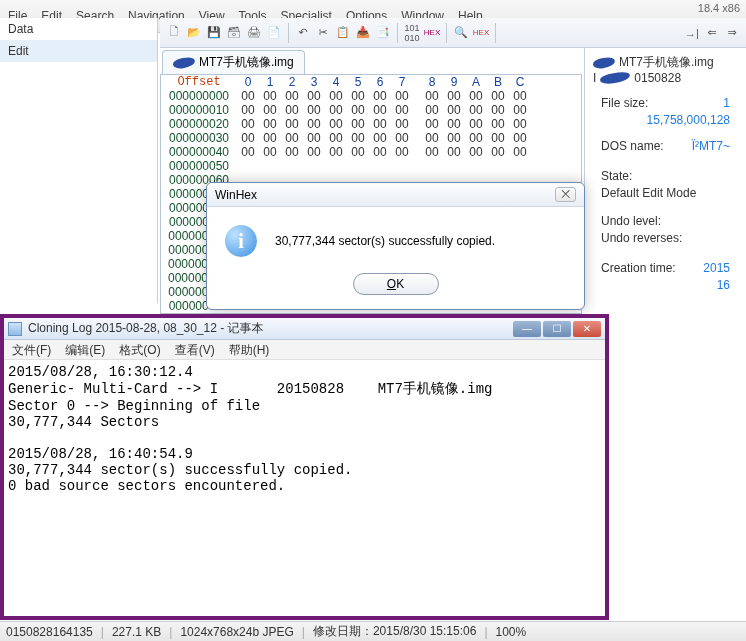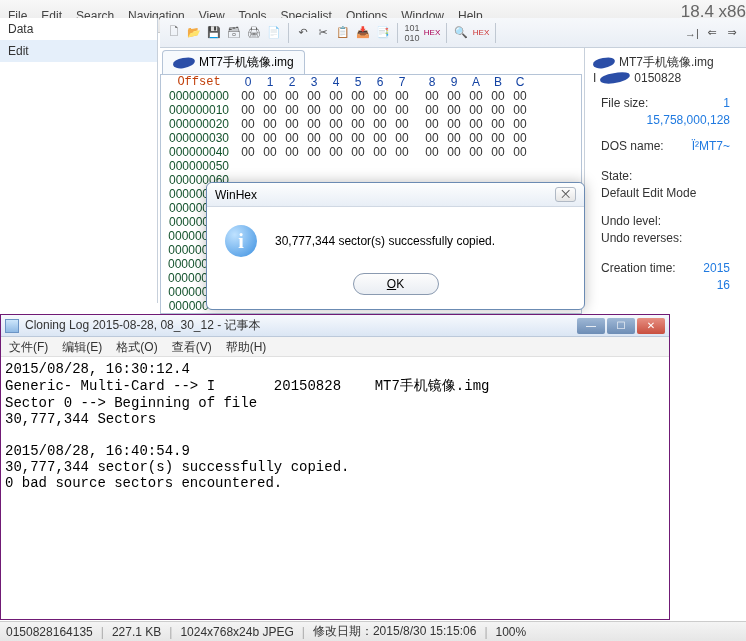--- a/index.html
+++ b/index.html
@@ -34,35 +34,35 @@
 
 .dialog { position: absolute; top: 182px; left: 206px; width: 379px; background: #fff; border: 1px solid #6b8bb3; border-radius: 6px; box-shadow: 0 0 14px rgba(0,0,0,.25); }
 .dlg-title { display: flex; justify-content: space-between; align-items: center; height: 24px; padding: 0 8px; background: linear-gradient(#fdfefe,#e8eef6); border-bottom: 1px solid #d0d8e3; border-radius: 6px 6px 0 0; }
 .dlg-close { font-size: 11px; color: #555; border: 1px solid #b0b9c5; border-radius: 3px; padding: 0 5px; background: linear-gradient(#fdfdfd,#e6e6e6); }
 .dlg-body { display: flex; align-items: center; gap: 18px; padding: 18px 18px 8px 18px; }
 .info-icon { width: 32px; height: 32px; border-radius: 50%; background: radial-gradient(circle at 30% 30%, #bfe2ff, #3b8fe0); display: flex; align-items: center; justify-content: center; color: #fff; font-size: 20px; font-weight: bold; font-family: Georgia, serif; }
 .dlg-btnrow { text-align: center; padding: 8px 0 14px 0; }
 .dlg-btn { width: 86px; height: 22px; border: 1px solid #8a9ab0; background: linear-gradient(#fdfdfd,#e9edf3); border-radius: 11px; cursor: default; }
 .dlg-btn u { text-decoration: underline; }
 
-.notepad { position: absolute; top: 314px; left: 0; width: 670px; height: 306px; border: 1px solid #701a75; background: #fff; }
+.notepad { position: absolute; top: 314px; left: 0; width: 609px; height: 306px; border: 4px solid #701a75; background: #fff; }
 .np-title { height: 22px; background: linear-gradient(#f6f9fd,#dbe6f4); border-bottom: 1px solid #bcc9da; display: flex; align-items: center; justify-content: space-between; padding: 0 4px; }
 .np-title-left { display: flex; align-items: center; gap: 6px; color: #333; }
 .np-ico { width: 14px; height: 14px; background: linear-gradient(#cde6fb,#8fb9e4); border: 1px solid #6b94c5; }
 .np-ctrls { display: flex; gap: 2px; }
 .np-btn { width: 28px; height: 16px; border-radius: 2px; display: flex; align-items: center; justify-content: center; font-size: 10px; color: #fff; }
 .np-min { background: linear-gradient(#9fb8d6,#6d8db5); }
 .np-max { background: linear-gradient(#9fb8d6,#6d8db5); }
 .np-close { background: linear-gradient(#e78f82,#c84f3f); }
 .np-menu { height: 20px; background: #f4f4f4; border-bottom: 1px solid #e0e0e0; display: flex; gap: 14px; padding: 2px 8px; color: #333; }
 .np-body { padding: 4px 4px; font-family: SimSun, "Courier New", monospace; font-size: 14px; white-space: pre; color: #000; }
 
 .statusbar { position: absolute; bottom: 0; left: 0; right: 0; height: 20px; background: linear-gradient(#f4f4f4,#e6e6e6); border-top: 1px solid #ccc; display: flex; align-items: center; padding: 0 6px; gap: 8px; color: #333; }
 .statusbar .sep { color: #aaa; }
-.ver { position: absolute; top: 2px; right: 0; color: #666; font-size: 17px; }
+.ver { position: absolute; top: 2px; right: 6px; color: #666; font-size: 11px; }
 </style>
 </head>
 <body>
 
 <div class="ver">18.4 x86</div>
 
 <div class="menubar">
   <span>File</span>
   <span>Edit</span>
   <span>Search</span>

